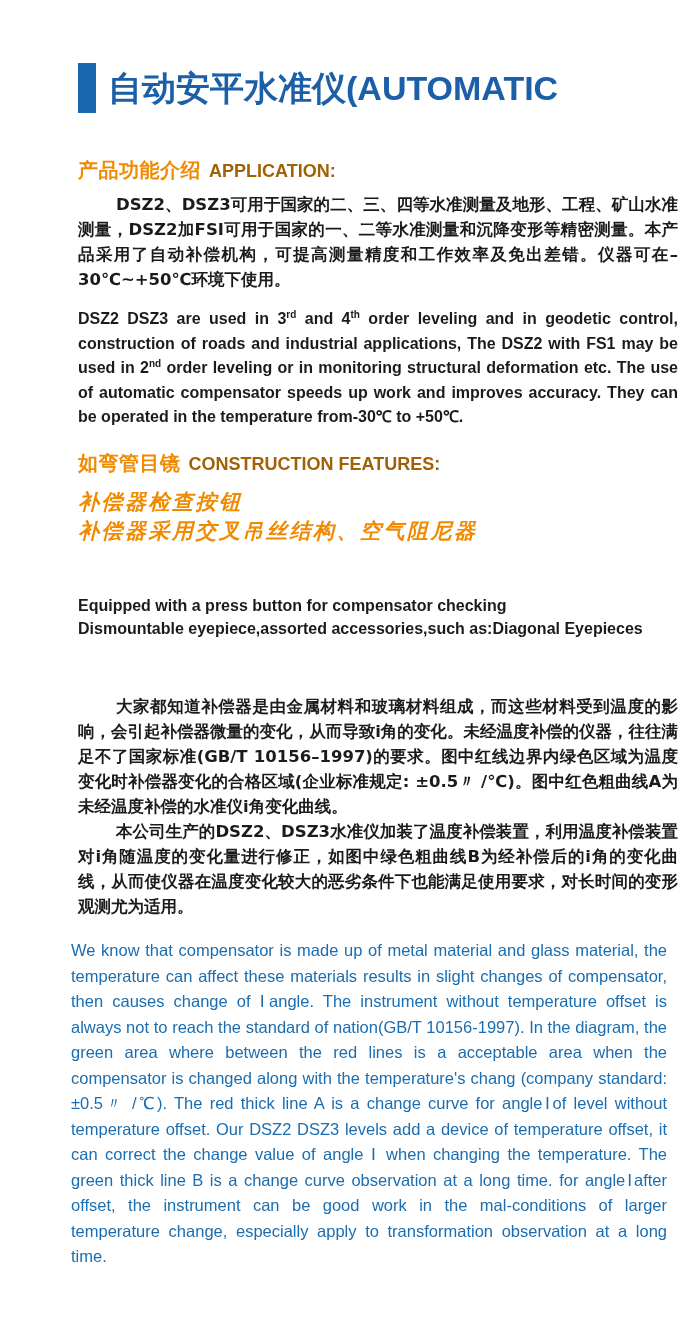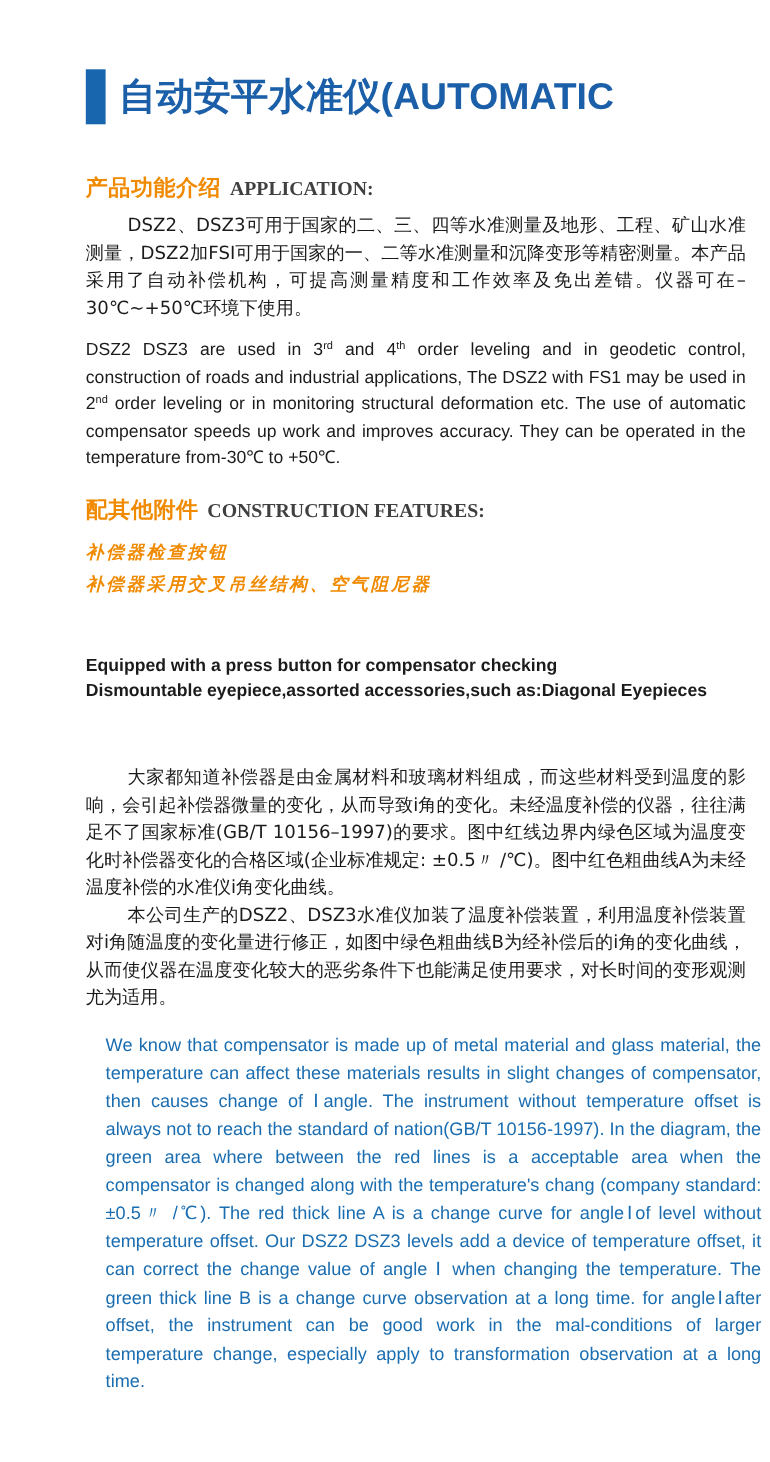--- a/index.html
+++ b/index.html
@@ -51,42 +51,42 @@
     overflow: hidden;
     line-height: 1;
   }
 
   
   .section-head {
     position: absolute;
     display: flex;
     align-items: baseline;
     white-space: nowrap;
-    font-family: Liberation Serif, serif;
   }
   .head-cn {
     font-size: 20px;
     font-weight: bold;
     color: #f08a00;
     letter-spacing: 0.5px;
   }
   .head-en {
     font-size: 18px;
     font-weight: bold;
-    color: #404040;
+    color: #a16207;
     margin-left: 8px;
     letter-spacing: 0px;
   }
 
   
   .para {
     position: absolute;
     color: #1b1b1b;
     font-size: 16.5px;
     line-height: 25px;
+    font-weight: bold;
   }
   .para.cn {
     text-align: justify;
     text-justify: inter-ideograph;
     font-family: "DejaVu Sans", "Liberation Sans", sans-serif;
   }
   .para.en {
     text-align: justify;
     font-size: 16px;
     line-height: 24.5px;
@@ -104,21 +104,21 @@
 
   
   .feature-lines {
     position: absolute;
     left: 78px;
     top: 487px;
     width: 600px;
   }
   .feature-line {
     color: #f08a00;
-    font-size: 16px;
+    font-size: 21px;
     font-family: "DejaVu Serif", serif;
     font-style: italic;
     font-weight: bold;
     letter-spacing: 2.5px;
     line-height: 29px;
     white-space: nowrap;
   }
 
   
   .feature-en {
@@ -131,21 +131,21 @@
     line-height: 23px;
   }
   .feature-en div {
     white-space: nowrap;
     font-weight: bold;
   }
 
   
   .blue-block {
     position: absolute;
-    left: 96px;
+    left: 71px;
     top: 938px;
     width: 596px;
     color: #1a6db0;
     font-size: 16.5px;
     line-height: 25.5px;
     text-align: justify;
   }
   .blue-block .first {
     text-indent: 18px;
   }
@@ -168,21 +168,21 @@
 
   <div class="para cn" style="left:78px; top:192px; width:600px;">
     <span class="indent">DSZ2、DSZ3可用于国家的二、三、四等水准测量及地形、工程、矿山水准测量，DSZ2加FSI可用于国家的一、二等水准测量和沉降变形等精密测量。本产品采用了自动补偿机构，可提高测量精度和工作效率及免出差错。仪器可在–30℃~+50℃环境下使用。</span>
   </div>
 
   <div class="para en" style="left:78px; top:307px; width:600px;">
     <span>DSZ2 DSZ3 are used in 3</span><sup>rd</sup><span> and 4</span><sup>th</sup><span> order leveling and in geodetic control, construction of roads and industrial applications, The DSZ2 with FS1 may be used in 2</span><sup>nd</sup><span> order leveling or in monitoring structural deformation etc. The use of automatic compensator speeds up work and improves accuracy. They can be operated in the temperature from-30℃ to +50℃.</span>
   </div>
 
   <div class="section-head" style="left:78px; top:450px;">
-    <span class="head-cn">配其他附件</span>
+    <span class="head-cn">如弯管目镜</span>
     <span class="head-en">CONSTRUCTION FEATURES:</span>
   </div>
 
   <div class="feature-lines">
     <div class="feature-line">补偿器检查按钮</div>
     <div class="feature-line">补偿器采用交叉吊丝结构、空气阻尼器</div>
   </div>
 
   <div class="feature-en">
     <div>Equipped with a press button for compensator checking</div>

